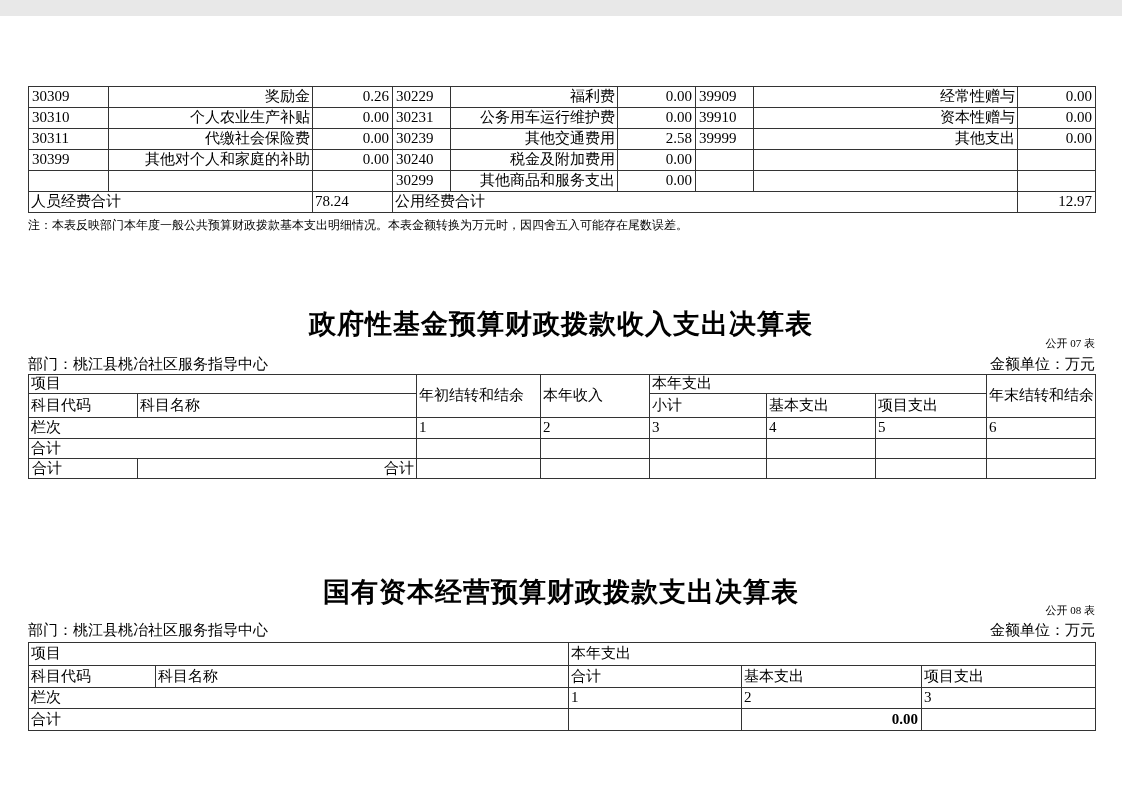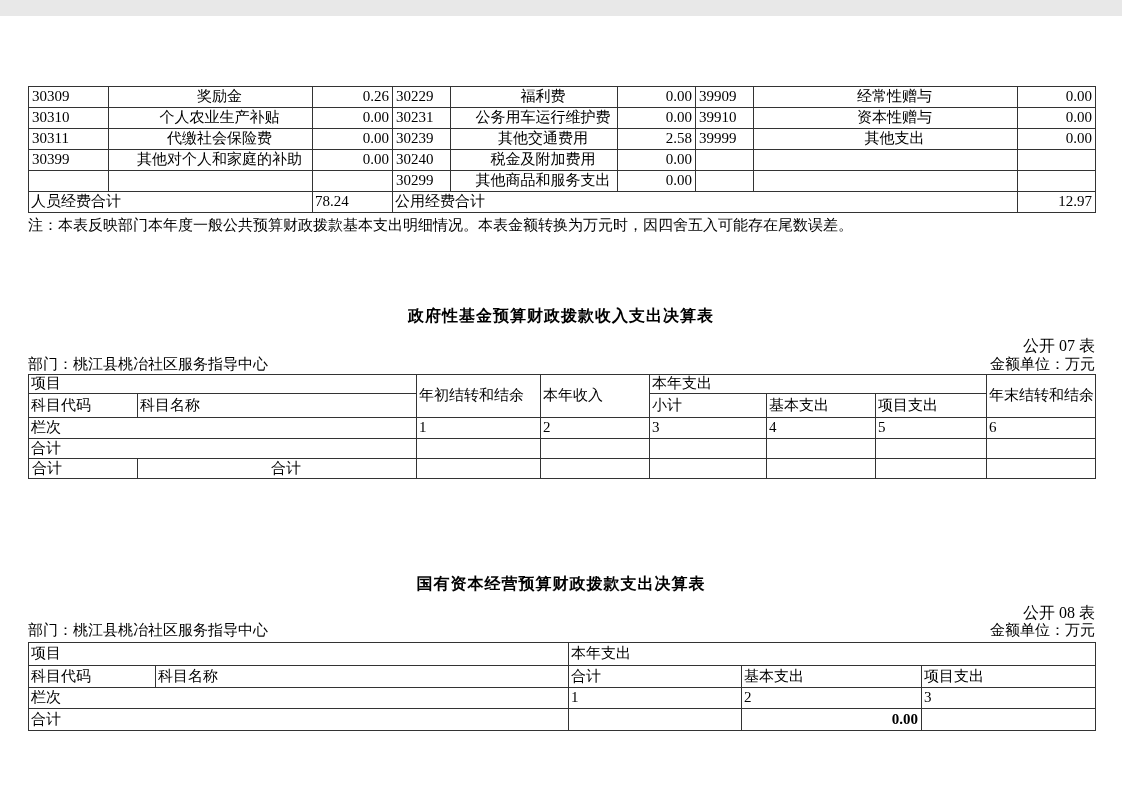--- a/index.html
+++ b/index.html
@@ -26,39 +26,39 @@
     overflow:hidden;
     white-space:nowrap;
     padding:0 2px;
     vertical-align:middle;
   }
   .t1{top:70px;}
   .t1 tr{height:21px;}
   .t2{top:358px;}
   .t3{top:626px;}
   .code{text-align:left;padding-left:3px;}
-  .name{text-align:center;padding-left:20px;}
+  .name{text-align:right;padding-left:20px;}
   .val{text-align:right;padding-right:3px;}
   .ctr{}
   .bold{font-weight:bold;}
   .note{
     position:absolute;left:28px;width:1070px;
-    font-size:15px;line-height:19px;
+    font-size:12px;line-height:19px;
   }
   .note1{top:200px;}
   .note2{top:464px;}
   .tbl-title{
     position:absolute;left:0;width:1122px;
-    text-align:center;font-weight:bold;font-size:16px;letter-spacing:1px;
+    text-align:center;font-weight:bold;font-size:27px;letter-spacing:1px;
   }
   .title2{top:290px;}
   .title3{top:558px;}
   .right-meta{
     position:absolute;left:28px;width:1067px;
-    text-align:right;font-size:16px;
+    text-align:right;font-size:11px;
   }
   .form07{top:320px;}
   .form08{top:587px;}
   .meta-line{
     position:absolute;left:28px;width:1067px;
     font-size:15px;height:18px;
   }
   .dept2{top:339px;}
   .dept3{top:605px;}
   .meta-line .dept{float:left;}

